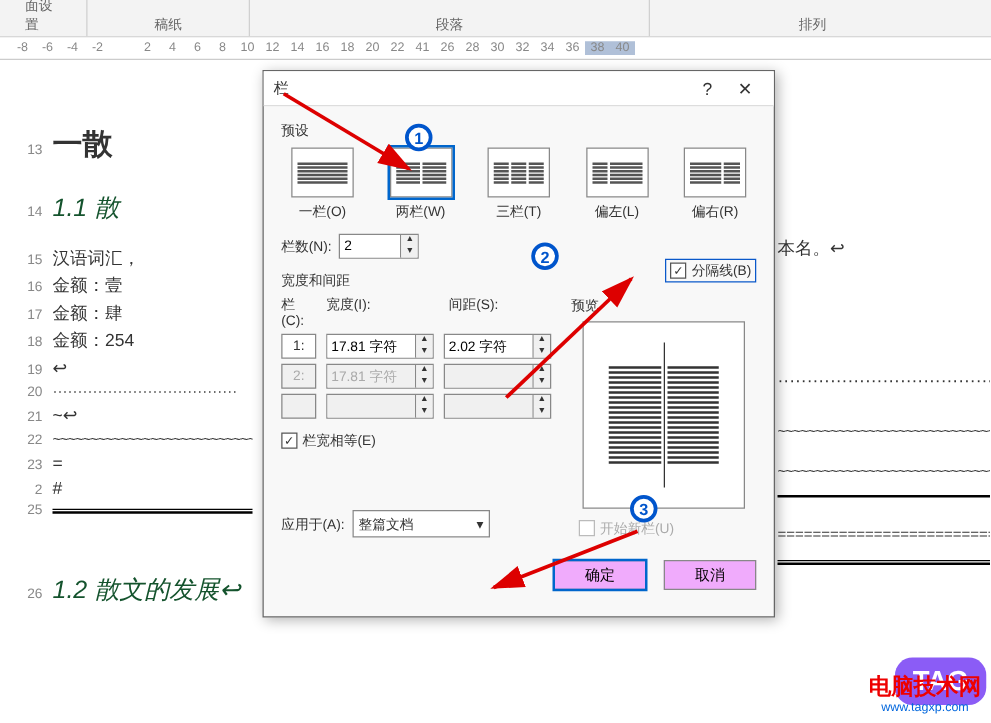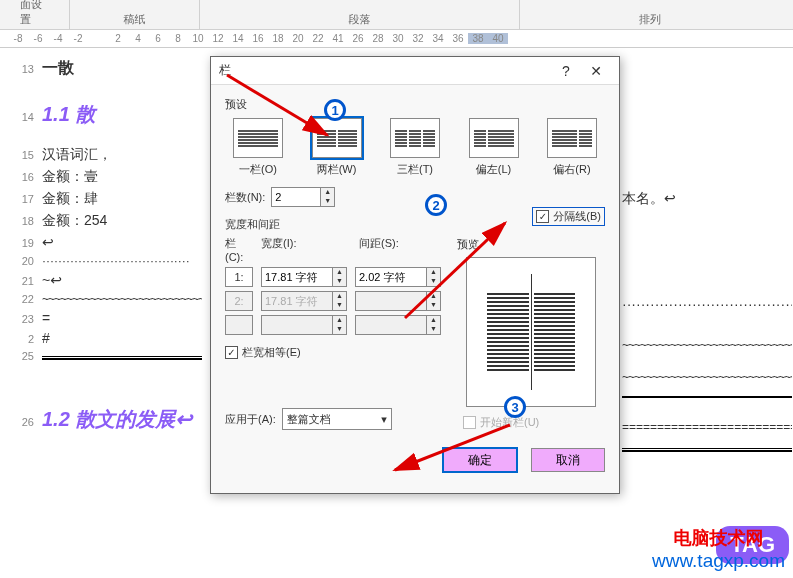--- a/index.html
+++ b/index.html
@@ -5,22 +5,22 @@
 *{box-sizing:border-box;margin:0;padding:0;font-family:"Microsoft YaHei",SimSun,sans-serif;}
 body{background:#fff;width:793px;height:578px;overflow:hidden;position:relative;font-size:12px;color:#333;}
 .ribbon{height:30px;background:#f3f3f3;border-bottom:1px solid #d0d0d0;display:flex;align-items:center;}
 .ribbon-group{border-right:1px solid #d0d0d0;height:100%;display:flex;align-items:flex-end;justify-content:center;padding:2px 20px 2px;font-size:11px;color:#666;}
 .ruler{height:18px;background:#fff;border-bottom:1px solid #ccc;display:flex;align-items:center;color:#888;font-size:10px;position:relative;padding-left:8px;}
 .ruler span{width:20px;text-align:center;display:inline-block;}
 .doc-area{padding:10px 0 0 0;position:relative;}
 .line-row{display:flex;align-items:baseline;margin-bottom:4px;}
 .ln{width:42px;text-align:right;color:#888;font-size:11px;padding-right:8px;}
 .doc-text{font-size:14px;}
-.h1{font-size:16px;font-weight:bold;}
-.h2{font-size:20px;font-weight:bold;color:#8b5cf6;font-style:italic;}
+.h1{font-size:24px;font-weight:bold;margin-top:41px;}
+.h2{font-size:20px;font-weight:normal;color:#14532d;font-style:italic;}
 .cut{overflow:hidden;white-space:nowrap;}
 .dialog{position:absolute;left:210px;top:56px;width:410px;height:438px;background:#f8f8f8;border:1px solid #666;box-shadow:2px 2px 10px rgba(0,0,0,0.3);z-index:100;}
 .dlg-title{height:28px;display:flex;align-items:center;padding:0 8px;background:#fff;border-bottom:1px solid #ddd;}
 .dlg-title .t{flex:1;font-size:12px;}
 .dlg-help,.dlg-close{width:30px;text-align:center;font-size:14px;cursor:pointer;}
 .dlg-body{padding:8px 14px;}
 .section-label{font-size:11px;margin:4px 0;}
 .presets{display:flex;justify-content:space-between;margin:6px 0 10px;}
 .preset{width:66px;text-align:center;cursor:pointer;}
 .preset-box{width:50px;height:40px;margin:0 auto 4px;border:1px solid #888;background:#fff;display:flex;justify-content:center;align-items:center;padding:4px;gap:2px;}
@@ -50,21 +50,21 @@
 .pv-sep{width:1px;background:#333;align-self:stretch;}
 .apply-row{display:flex;align-items:center;gap:6px;margin-top:48px;}
 .combo{border:1px solid #888;height:22px;width:110px;background:#fff;display:flex;align-items:center;padding:0 4px;font-size:11px;justify-content:space-between;}
 .dlg-buttons{display:flex;justify-content:flex-end;gap:14px;margin-top:18px;}
 .btn{width:74px;height:24px;border:1px solid #888;background:#f0abfc;font-size:12px;cursor:pointer;}
 .btn.primary{outline:2px solid #0066cc;outline-offset:-1px;}
 .marker{position:absolute;width:22px;height:22px;border-radius:50%;background:#fff;border:3px solid #0055cc;color:#0055cc;font-weight:bold;display:flex;align-items:center;justify-content:center;font-size:13px;z-index:200;pointer-events:none;}
 .arrow{position:absolute;z-index:150;pointer-events:none;}
 .watermark{position:absolute;right:8px;bottom:6px;text-align:center;z-index:300;}
 .wm-cn{color:#e00;font-size:18px;font-weight:bold;}
-.wm-url{color:#0066dd;font-size:19px;}
+.wm-url{color:#0066dd;font-size:10px;}
 .tag-badge{position:absolute;right:4px;bottom:14px;background:#8b5cf6;color:#fff;font-weight:bold;border-radius:14px;padding:6px 14px;font-size:22px;z-index:290;margin-top:24px;}
 .doc-right{position:absolute;left:622px;font-size:14px;}
 .hline{height:2px;background:#000;}
 .hline.thick{height:4px;border-top:1px solid #000;border-bottom:2px solid #000;background:none;}
 .wv{font-size:12px;letter-spacing:-1px;overflow:hidden;white-space:nowrap;color:#333;}
 .sp-dis input{background:#f0f0f0;color:#aaa;}
 </style>
 </head>
 <body>
 

